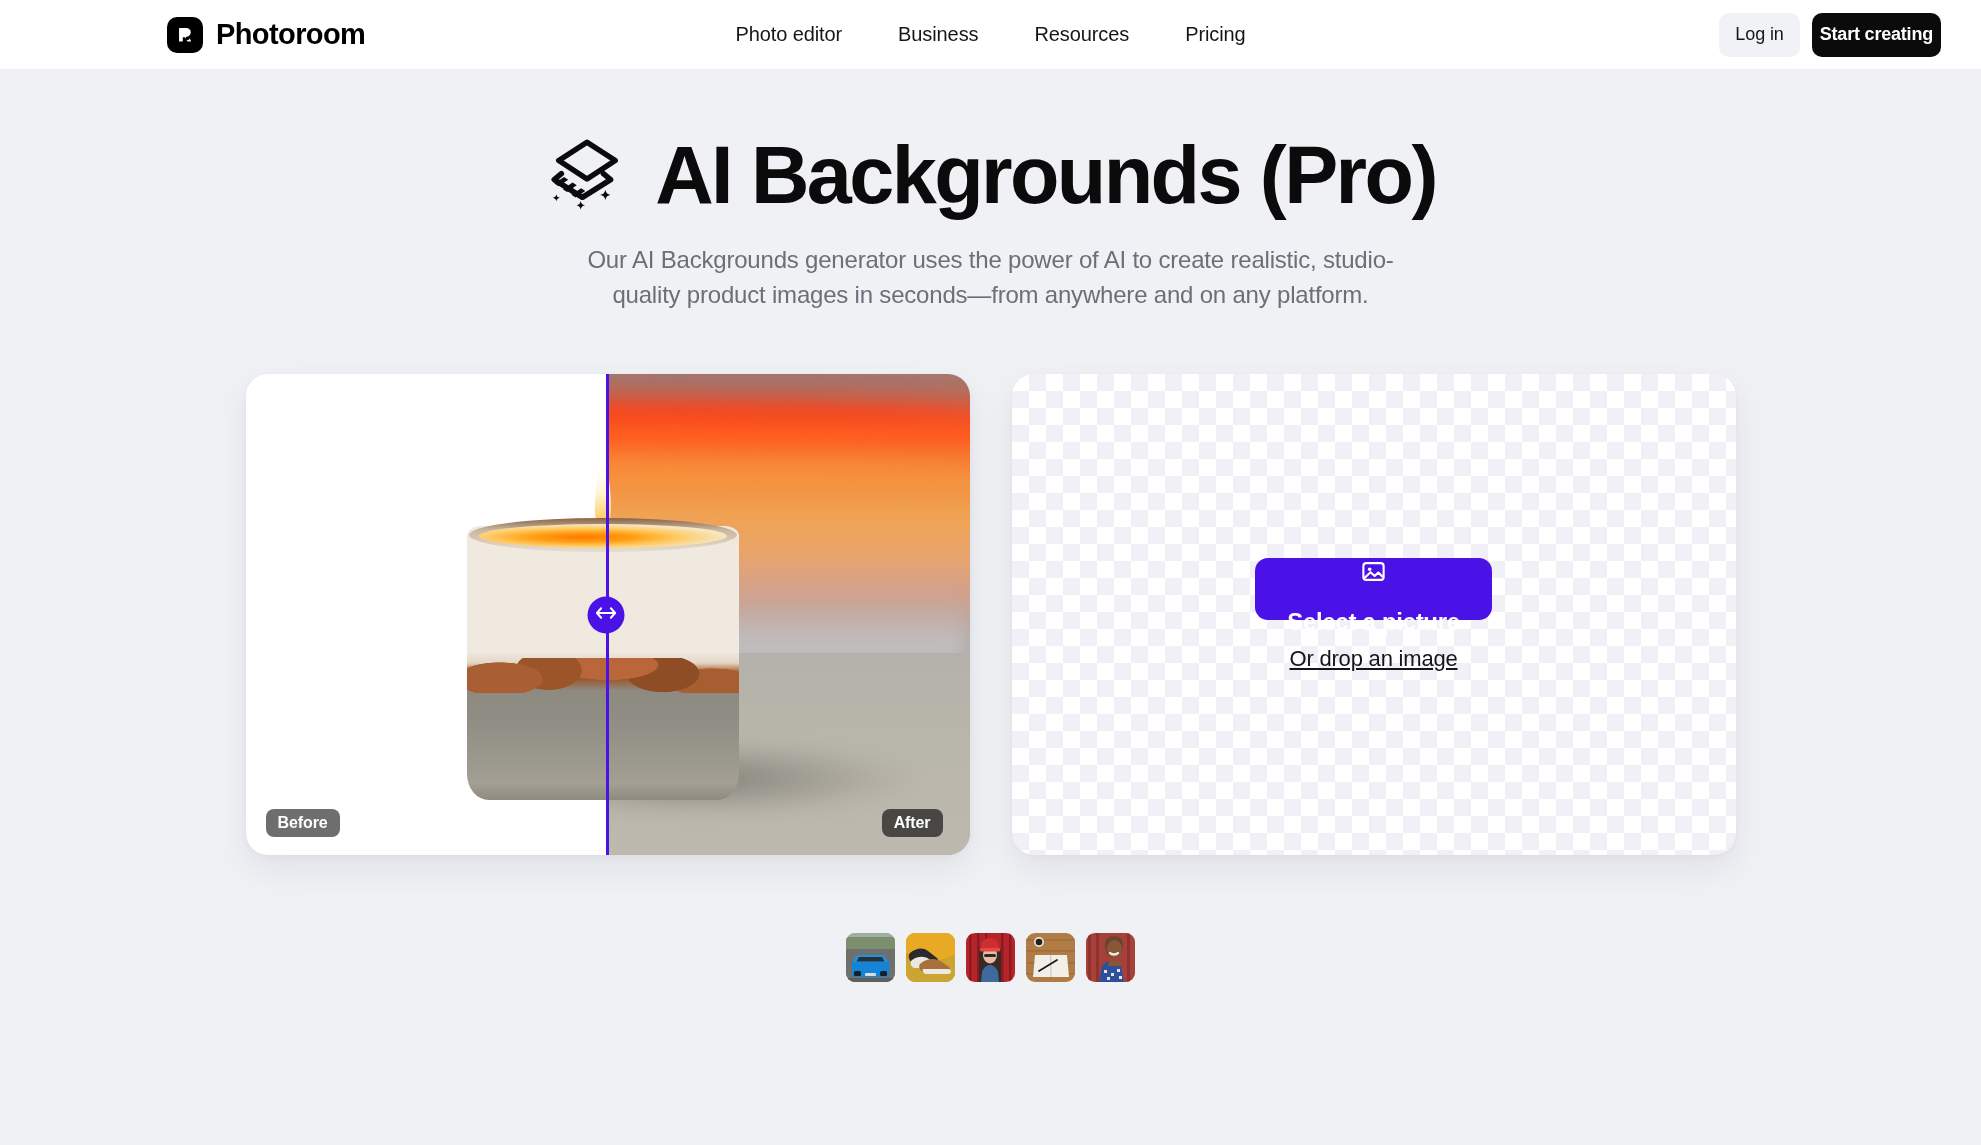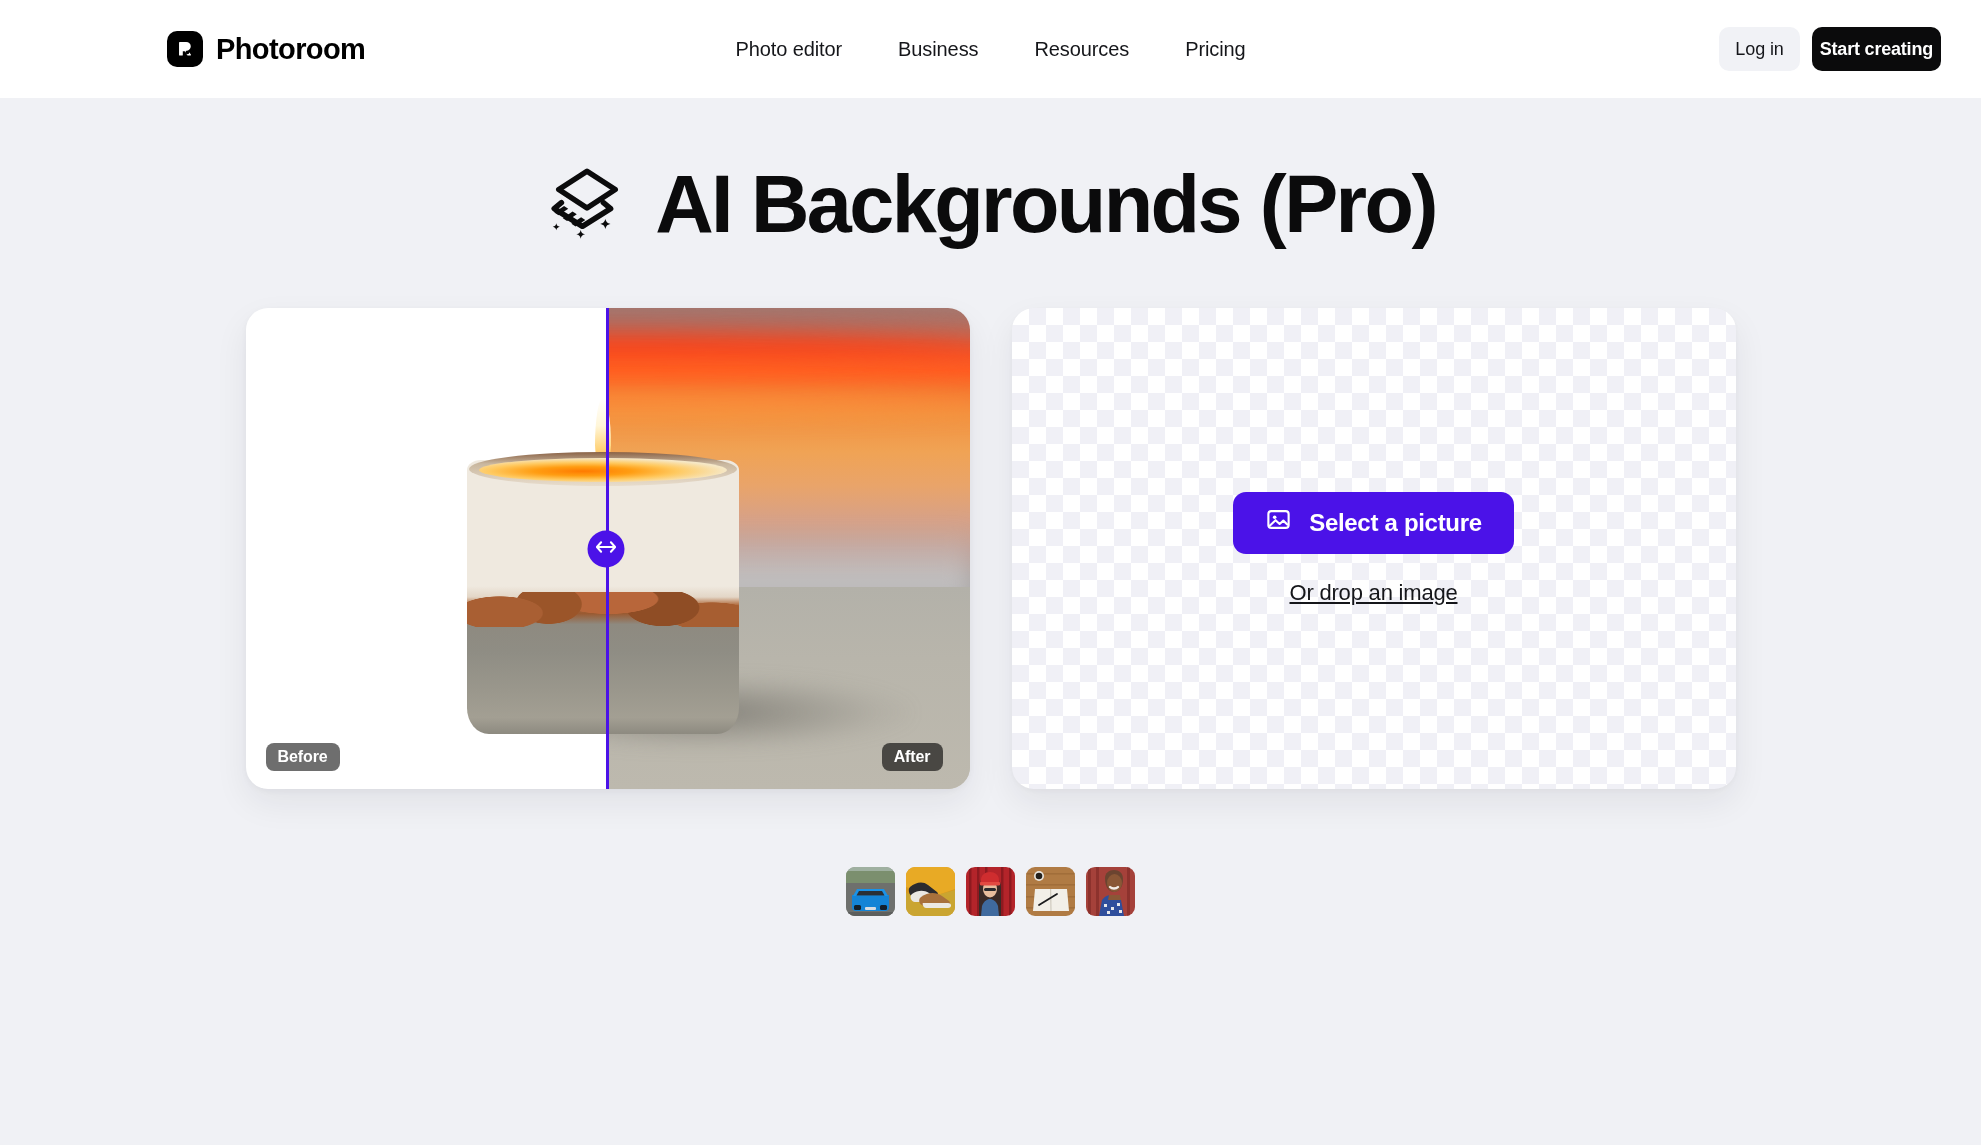--- a/index.html
+++ b/index.html
@@ -13,21 +13,21 @@
 
   body {
     font-family: "Liberation Sans", sans-serif;
     background: #f0f1f5;
     color: #0b0b0c;
     -webkit-font-smoothing: antialiased;
   }
 
   
   .header {
-    height: 98px;
+    height: 69px;
     background: #ffffff;
     display: flex;
     align-items: center;
     position: relative;
     padding: 0 40px 0 167px;
   }
 
   .brand {
     display: flex;
     align-items: center;
@@ -371,20 +371,21 @@
     border: none;
     border-radius: 13px;
     height: 62px;
     padding: 0 32px;
     color: #fff;
     font-size: 24px;
     font-weight: 700;
     cursor: pointer;
     font-family: inherit;
     letter-spacing: -0.3px;
+    flex-direction: column;
   }
   .drop-hint {
     font-size: 22px;
     font-weight: 500;
     color: #15161a;
     letter-spacing: -0.2px;
     text-decoration: underline;
   }
 
   
@@ -457,20 +458,21 @@
           </g>
           <g fill="#0b0b0c">
             <path d="M8.6 46.6c.4 1.7 1 2.3 2.7 2.7-1.7.4-2.3 1-2.7 2.7-.4-1.7-1-2.3-2.7-2.7 1.7-.4 2.3-1 2.7-2.7z"></path>
             <path d="M27.2 51.8c.5 2.1 1.2 2.8 3.3 3.3-2.1.5-2.8 1.2-3.3 3.3-.5-2.1-1.2-2.8-3.3-3.3 2.1-.5 2.8-1.2 3.3-3.3z"></path>
             <path d="M46 43.3c.6 2.5 1.4 3.3 3.9 3.9-2.5.6-3.3 1.4-3.9 3.9-.6-2.5-1.4-3.3-3.9-3.9 2.5-.6 3.3-1.4 3.9-3.9z"></path>
           </g>
         </svg>
       </span>
       <h1 class="hero-title">AI Backgrounds (Pro)</h1>
     </div>
+    <p class="hero-sub">Our AI Backgrounds generator uses the power of AI to create realistic, studio-quality product images in seconds—from anywhere and on any platform.</p>
   </section>
 
   <section class="cards">
 
     <div class="card compare checker">
 
       <div class="candle-wrap">
         <div class="flame"></div>
         <div class="candle-body">
           <div class="splash"></div>

